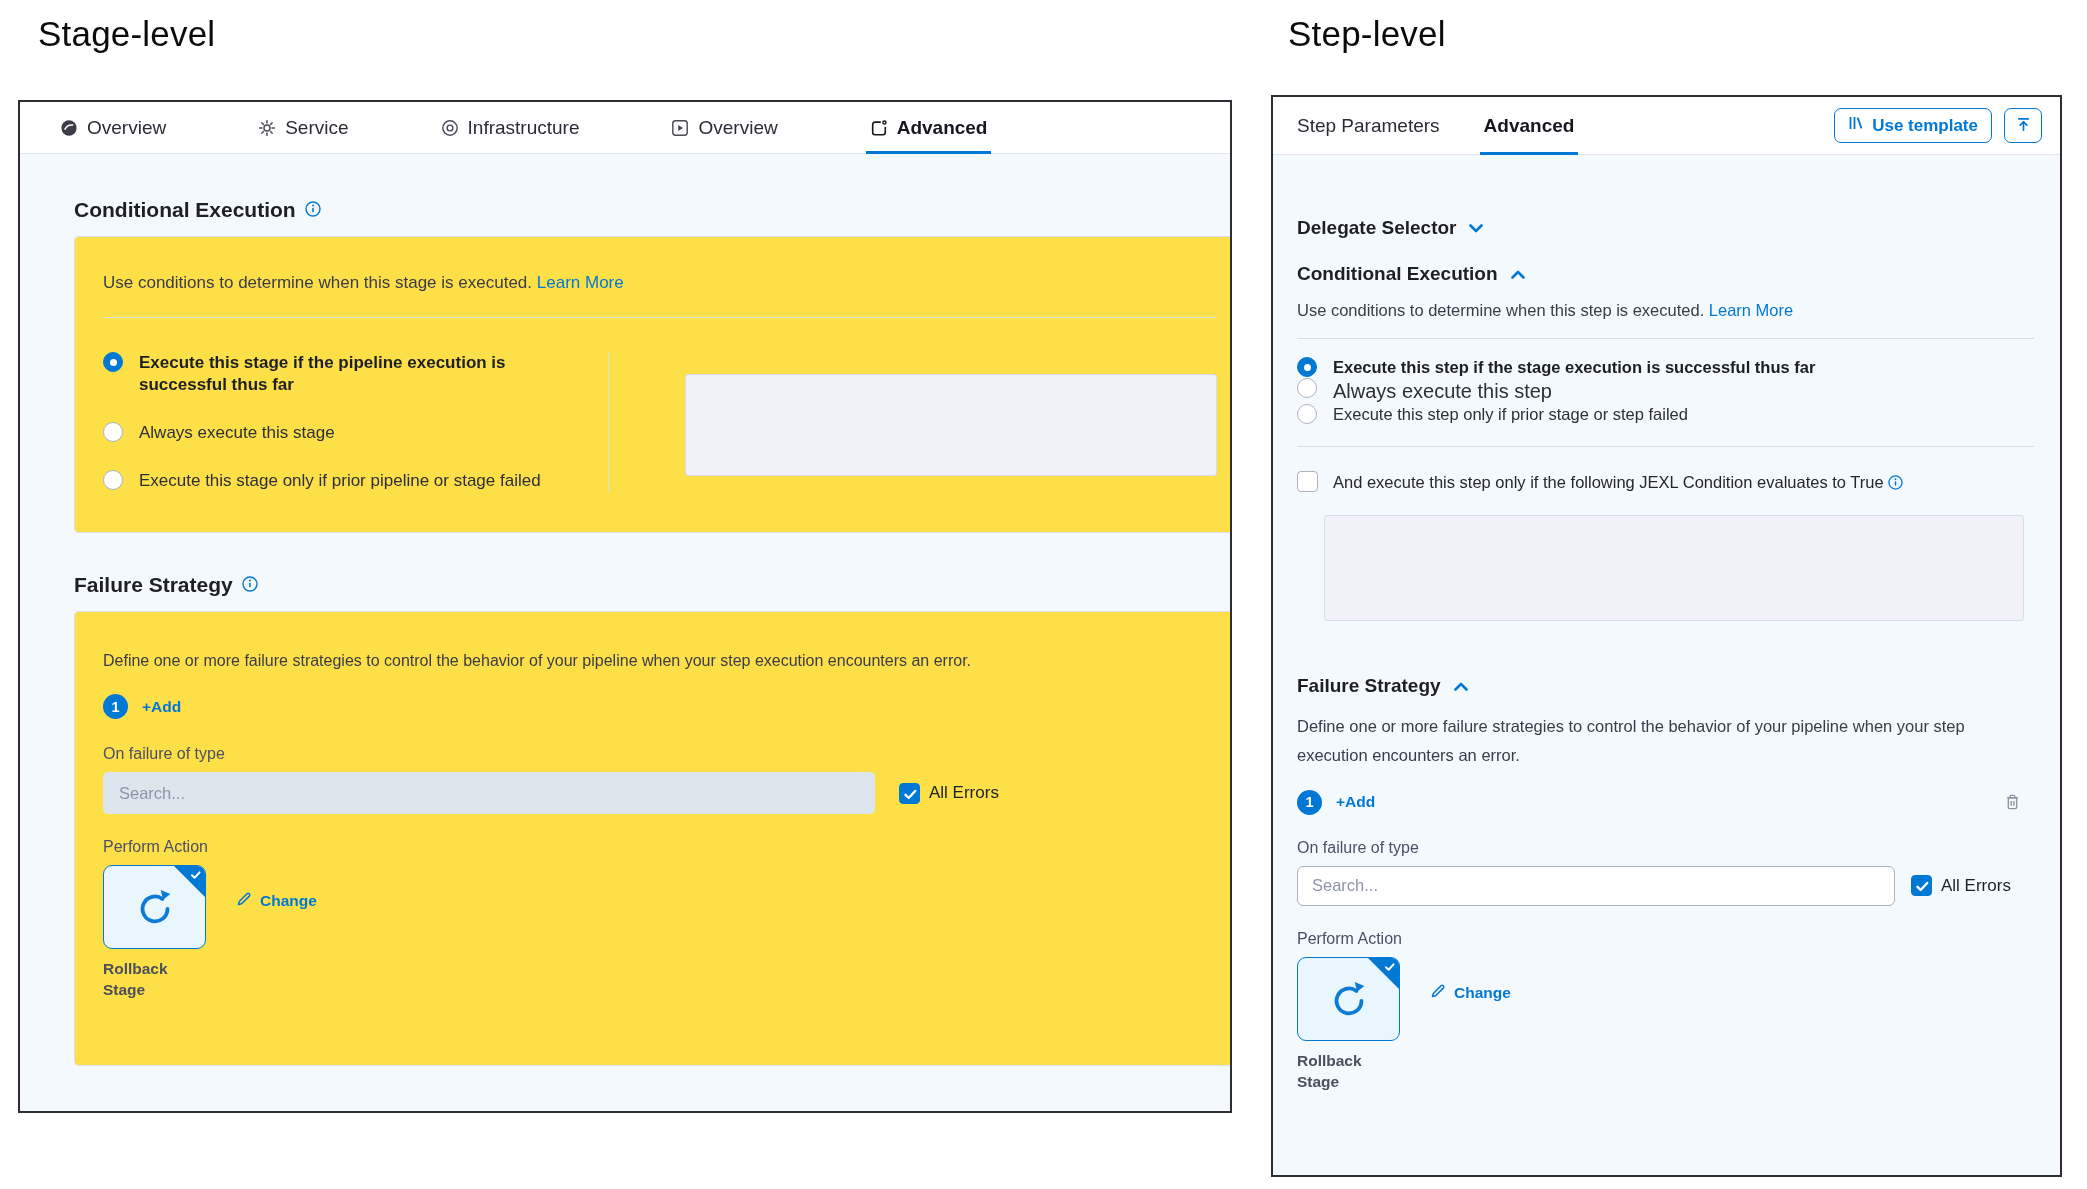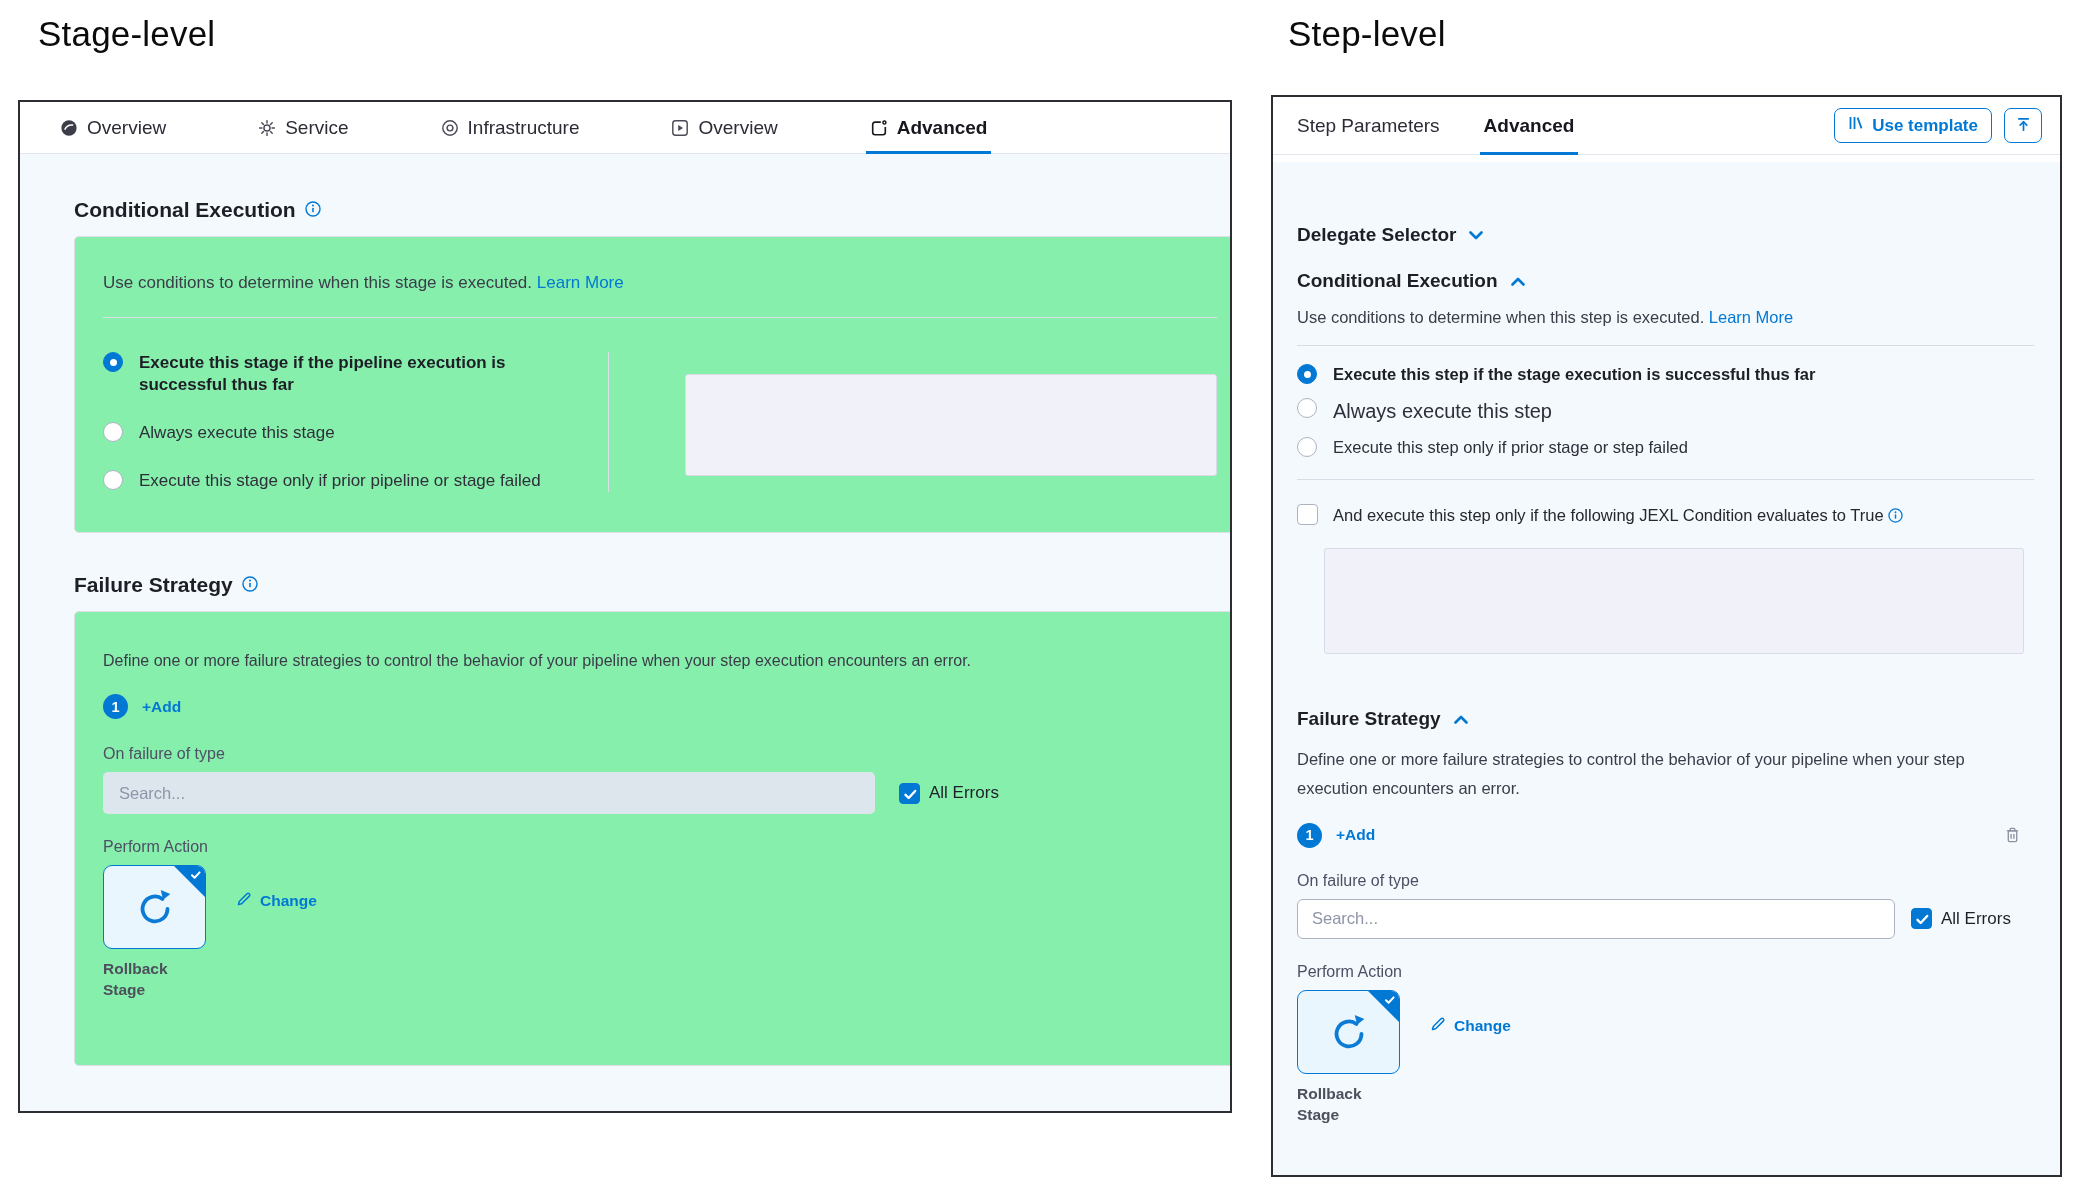--- a/index.html
+++ b/index.html
@@ -28,27 +28,27 @@
   .hdr-actions { margin-left: auto; display: flex; align-items: center; gap: 12px; }
   .btn-outline { display: flex; align-items: center; gap: 8px; height: 35px; padding: 0 13px;
          border: 1.6px solid #0278d5; border-radius: 7px; background: #fff; color: #0278d5;
          font-size: 17px; font-weight: 700; cursor: pointer; }
   .btn-square { width: 38px; height: 35px; display: flex; align-items: center; justify-content: center;
          border: 1.6px solid #0278d5; border-radius: 7px; background: #fff; cursor: pointer; }
 
   
   .content { position: absolute; left: 0; right: 0; bottom: 0; background: #f3f9fc; overflow: hidden; }
   #stage-panel .content { top: 52px; padding: 44px 0 0 54px; }
-  #step-panel  .content { top: 65px; padding: 0 26px 0 24px; }
+  #step-panel  .content { top: 58px; padding: 0 26px 0 24px; }
 
   .sec-heading { display: flex; align-items: center; gap: 9px;
                  font-size: 21px; font-weight: 700; color: #1d1e26; }
   #step-panel .sec-heading { font-size: 19px; gap: 13px; }
 
-  .card { background: #86efac; border: 1px solid #dcdee9; border-radius: 5px; margin-right: -18px; }
+  .card { background: #fde047; border: 1px solid #dcdee9; border-radius: 5px; margin-right: -18px; }
   #ce-card { margin-top: 14px; padding: 36px 30px 40px 28px; }
   #fs-card { margin-top: 14px; padding: 40px 30px 64px 28px; }
 
   .desc { font-size: 17px; color: #3b3c49; }
   .desc .link { color: #0278d5; cursor: pointer; }
   #step-panel .desc { font-size: 16.5px; }
 
   .hr { border: none; border-top: 1px solid #dcdee9; margin-top: 24px; }
   .vdivider { width: 1px; background: #dcdee9; }
   .divider-line { height: 1px; background: #d9dbe6; }
@@ -327,21 +327,21 @@
       </span>
     </div>
 
     <div class="desc" style="margin-top: 16px;">
       <span>Use conditions to determine when this step is executed.</span>
       <span class="link">Learn More</span>
     </div>
 
     <div class="divider-line" style="margin-top: 18px;"></div>
 
-    <div style="margin-top: 18px; display: flex; flex-direction: column; gap: 13px;">
+    <div style="margin-top: 18px; display: flex; flex-direction: column; ">
       <div class="radio-row sel">
         <span class="radio on"></span>
         <span class="radio-label" style="font-size:16.5px;">Execute this step if the stage execution is successful thus far</span>
       </div>
       <div class="radio-row">
         <span class="radio"></span>
         <span class="radio-label" style="font-size:20px;text-align:center;">Always execute this step</span>
       </div>
       <div class="radio-row">
         <span class="radio"></span>

